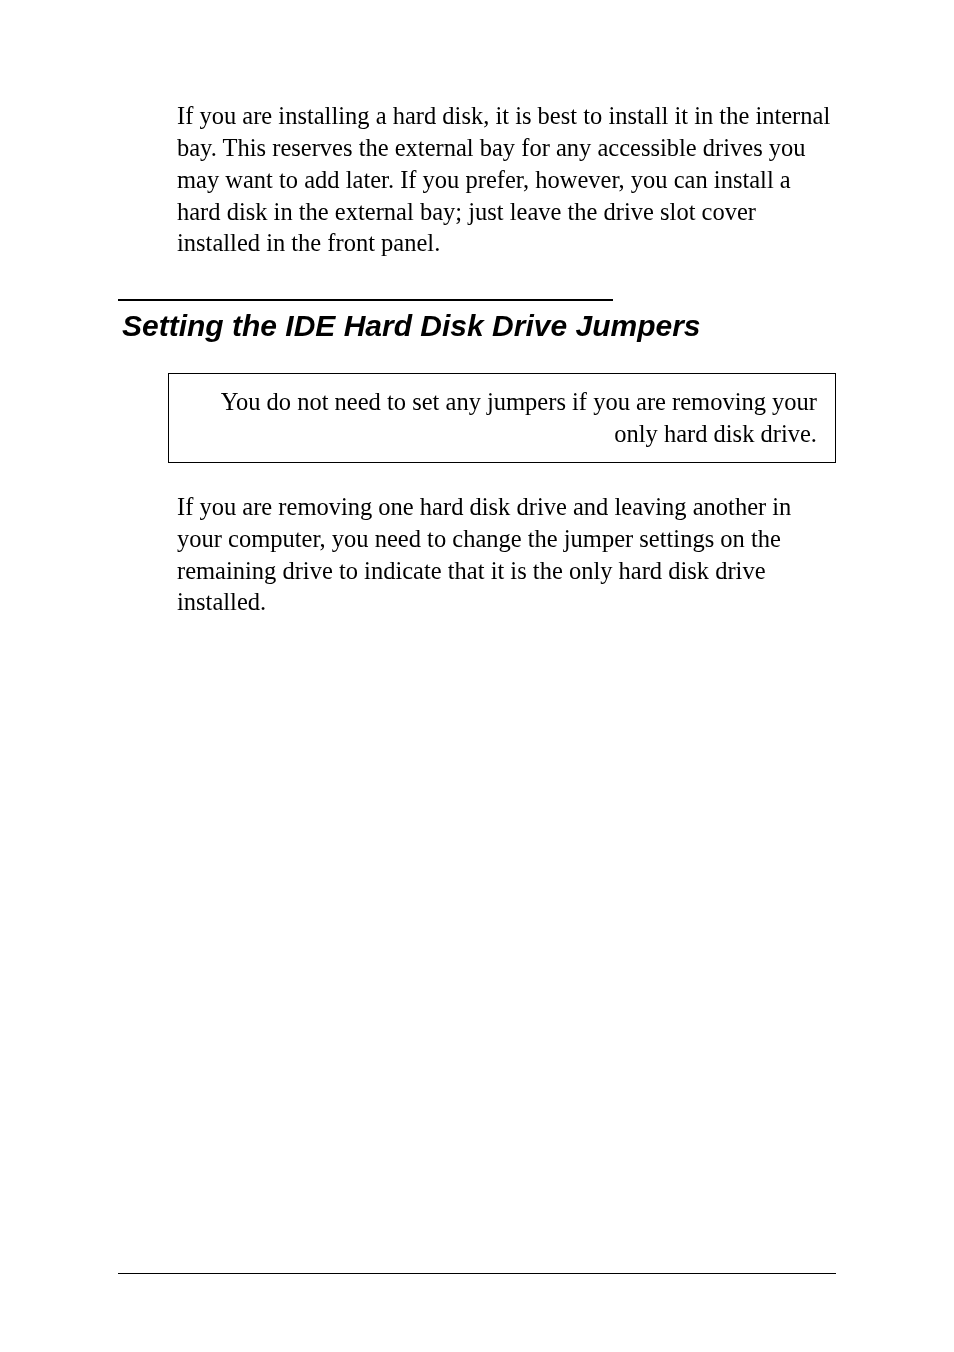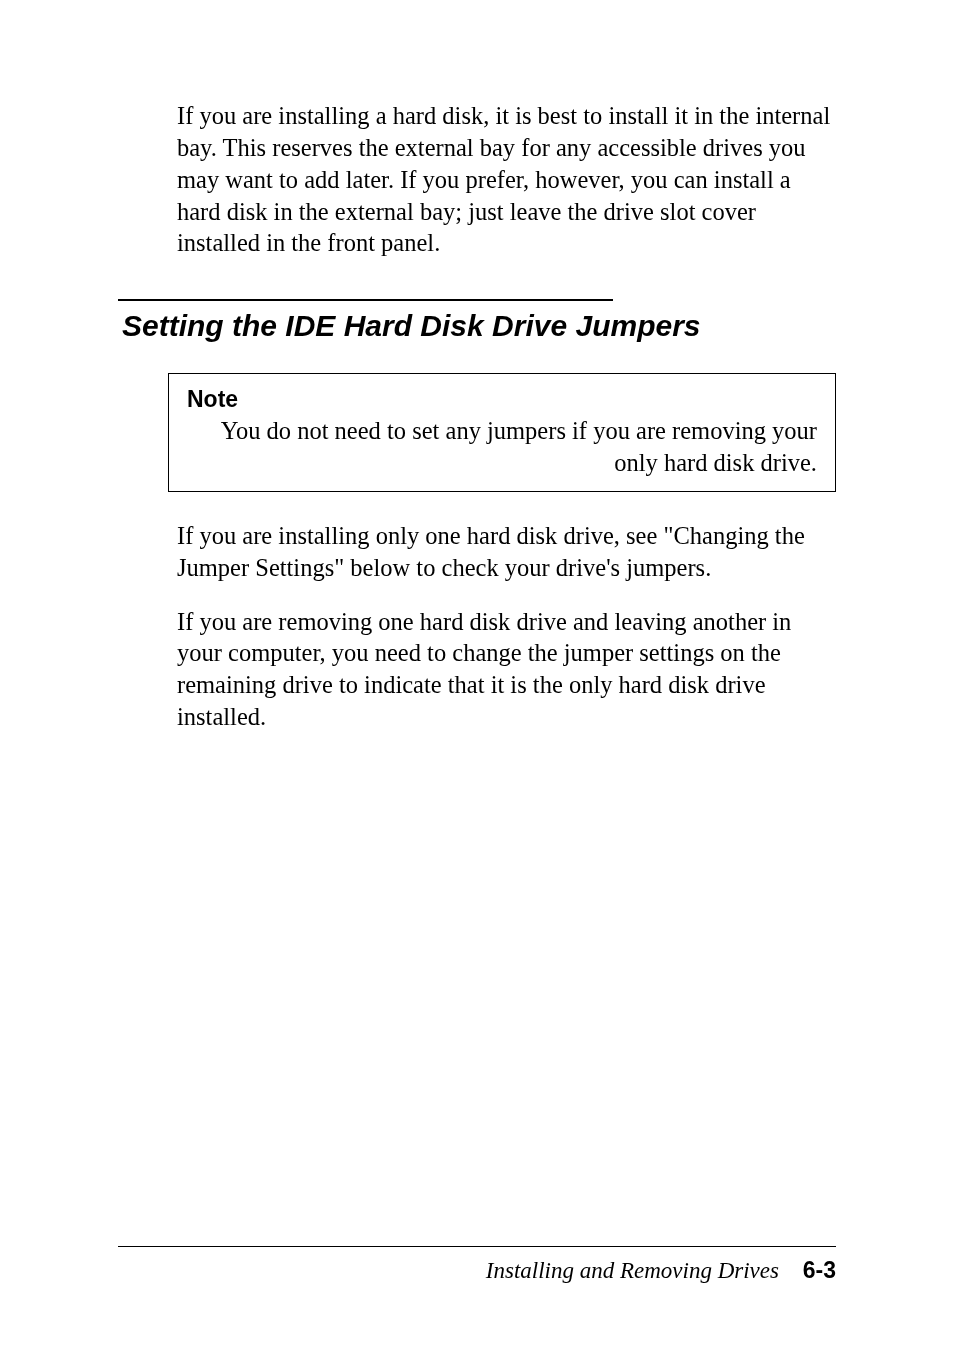--- a/index.html
+++ b/index.html
@@ -102,27 +102,21 @@
 <div class="content">
   <p class="body-paragraph">If you are installing a hard disk, it is best to install it in the internal bay. This reserves the external bay for any accessible drives you may want to add later. If you prefer, however, you can install a hard disk in the external bay; just leave the drive slot cover installed in the front panel.</p>
 </div>
 
 <hr class="section-divider">
 <h2 class="section-heading">Setting the IDE Hard Disk Drive Jumpers</h2>
 
 <div class="content">
 
   <div class="note-box">
-    <div class="note-title">Note</div>
     <div class="note-text">You do not need to set any jumpers if you are removing your only hard disk drive.</div>
   </div>
 
-  <p class="body-paragraph">If you are installing only one hard disk drive, see "Changing the Jumper Settings" below to check your drive's jumpers.</p>
   <p class="body-paragraph">If you are removing one hard disk drive and leaving another in your computer, you need to change the jumper settings on the remaining drive to indicate that it is the only hard disk drive installed.</p>
 </div>
 
 <div class="footer">
   <hr class="footer-divider">
-  <div class="footer-text">
-    <span class="footer-title">Installing and Removing Drives</span>
-    <span class="page-number">6-3</span>
-  </div>
 </div>
 
 </body></html>

